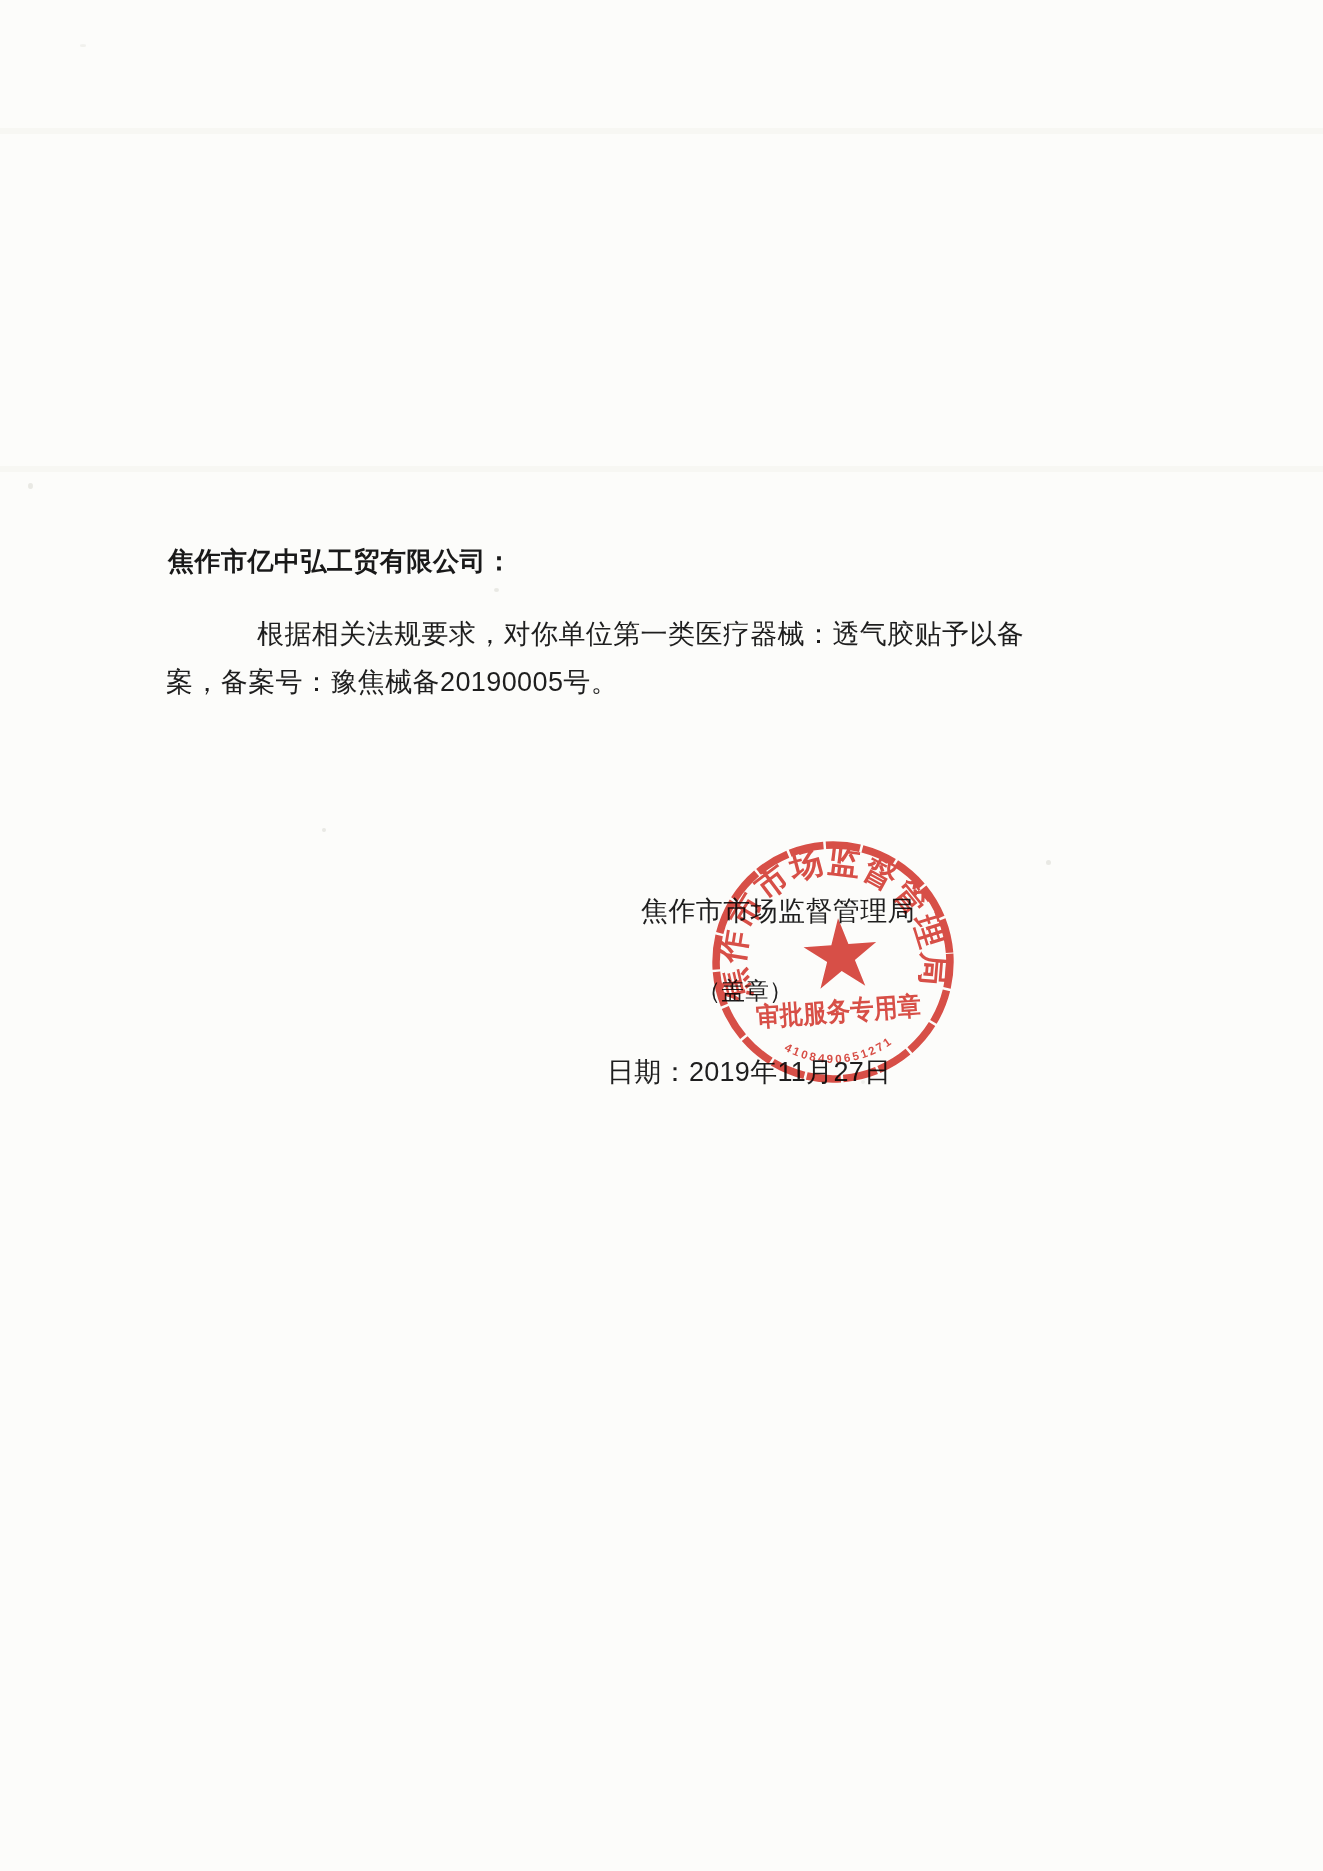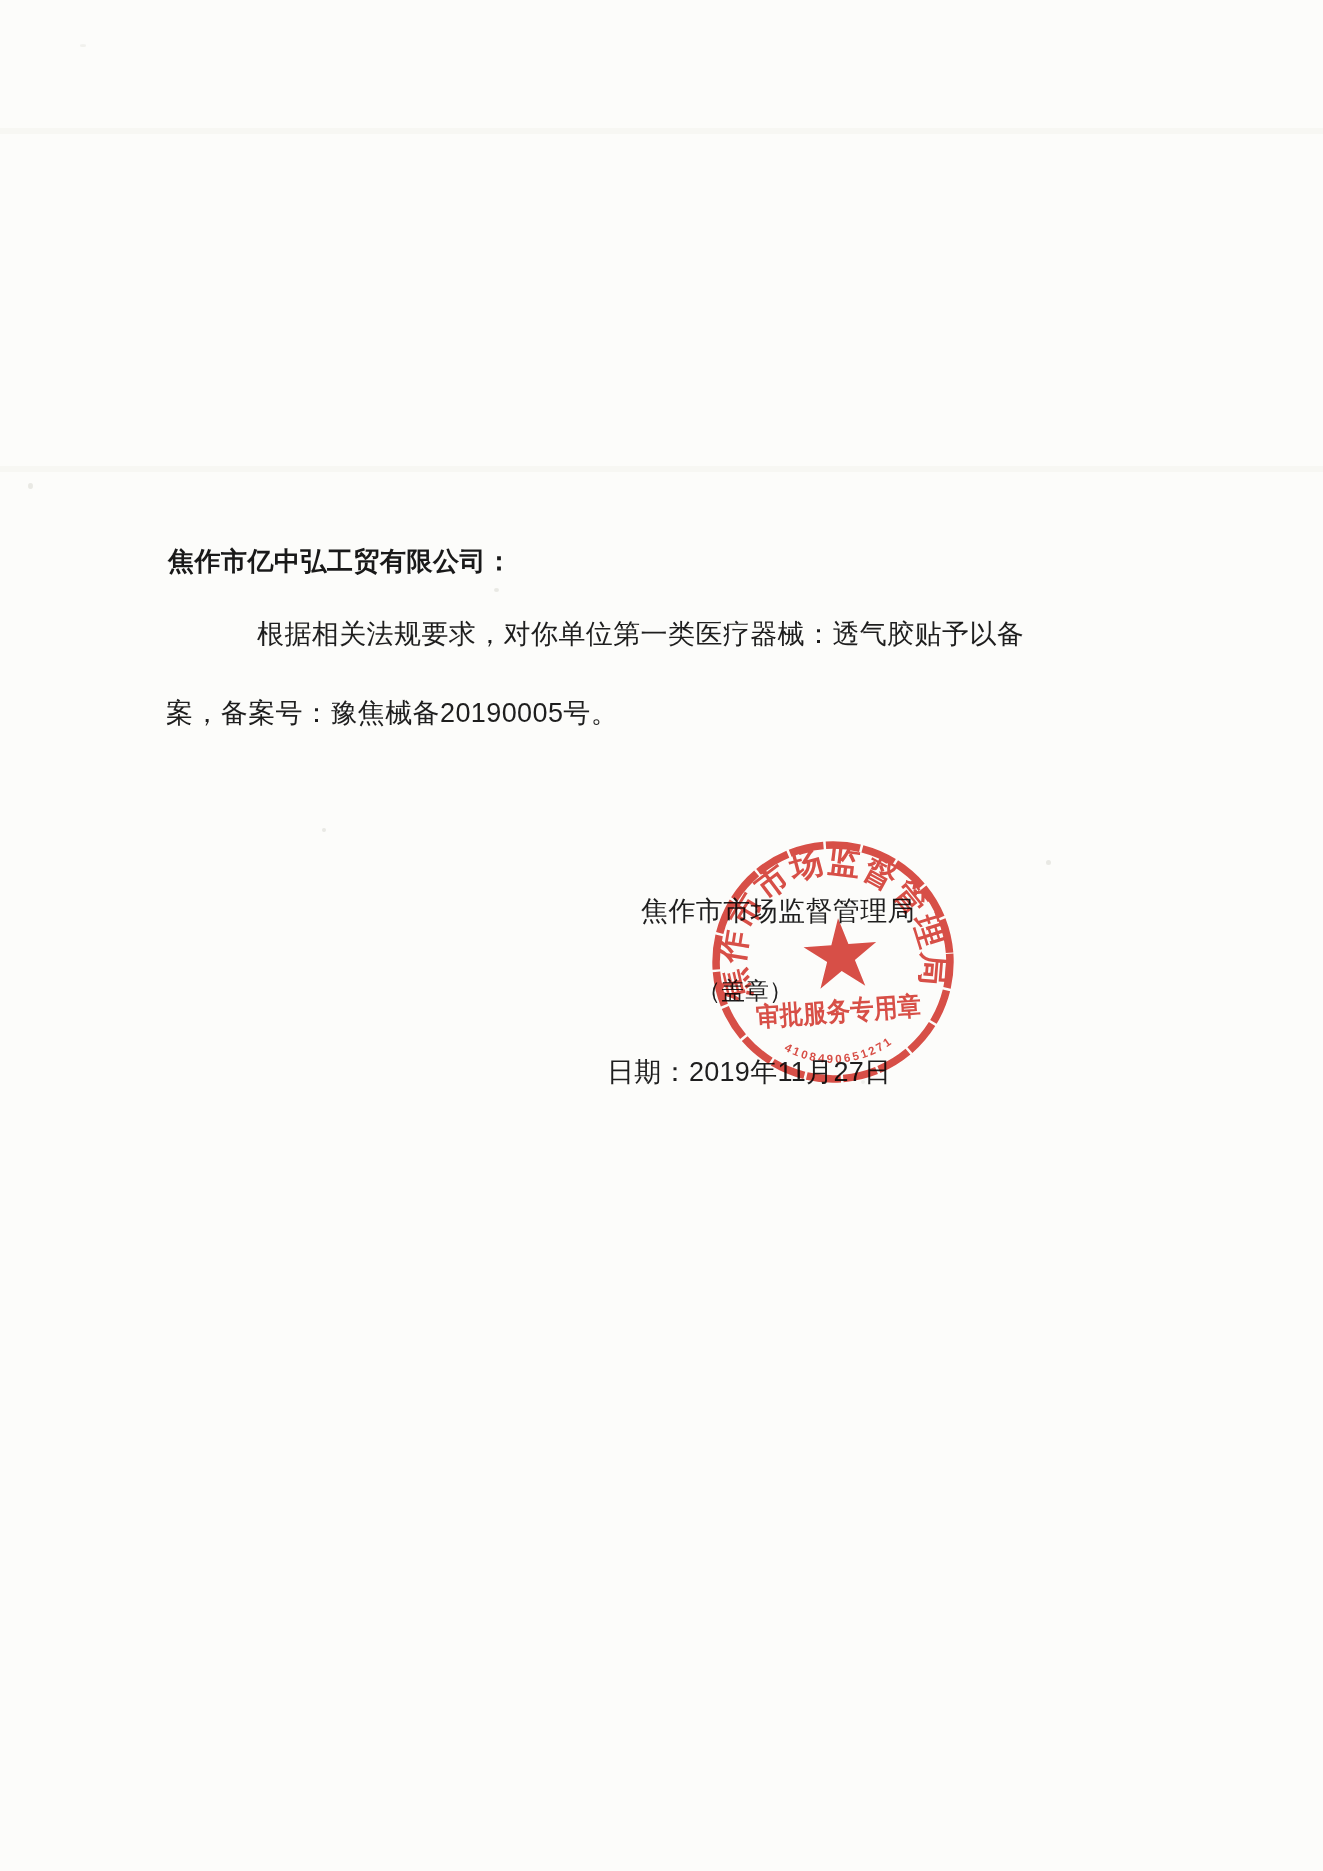--- a/index.html
+++ b/index.html
@@ -10,21 +10,21 @@
     background:#fcfcfa;
     overflow:hidden;
     font-family:"Liberation Sans","DejaVu Sans",sans-serif;
     color:#1e1e1e;
   }
   .abs { position:absolute; white-space:nowrap; }
 
   .doc-title   { left:437px; top:394px; font-size:31px; font-weight:bold; letter-spacing:0.5px; color:#191919; }
   .recipient   { left:168px; top:544px; font-size:26px; font-weight:bold; letter-spacing:0.5px; color:#191919; }
   .body-line1  { left:233px; top:616px; font-size:27px; letter-spacing:0.4px;margin-left:24px; }
-  .body-line2  { left:166px; top:695px; font-size:27px; letter-spacing:0.4px; }
+  .body-line2  { left:166px; top:664px; font-size:27px; letter-spacing:0.4px; }
   .issuer      { left:641px; top:893px; font-size:27px; letter-spacing:0.4px; }
   .seal-note   { left:697px; top:975px; font-size:24px; }
   .date-line   { left:607px; top:1054px; font-size:27px; letter-spacing:0.3px; }
 
   .stamp {
     position:absolute; left:707px; top:836px;
     width:252px; height:252px;
     transform:rotate(-4deg);
     mix-blend-mode:multiply;
     opacity:.93;

